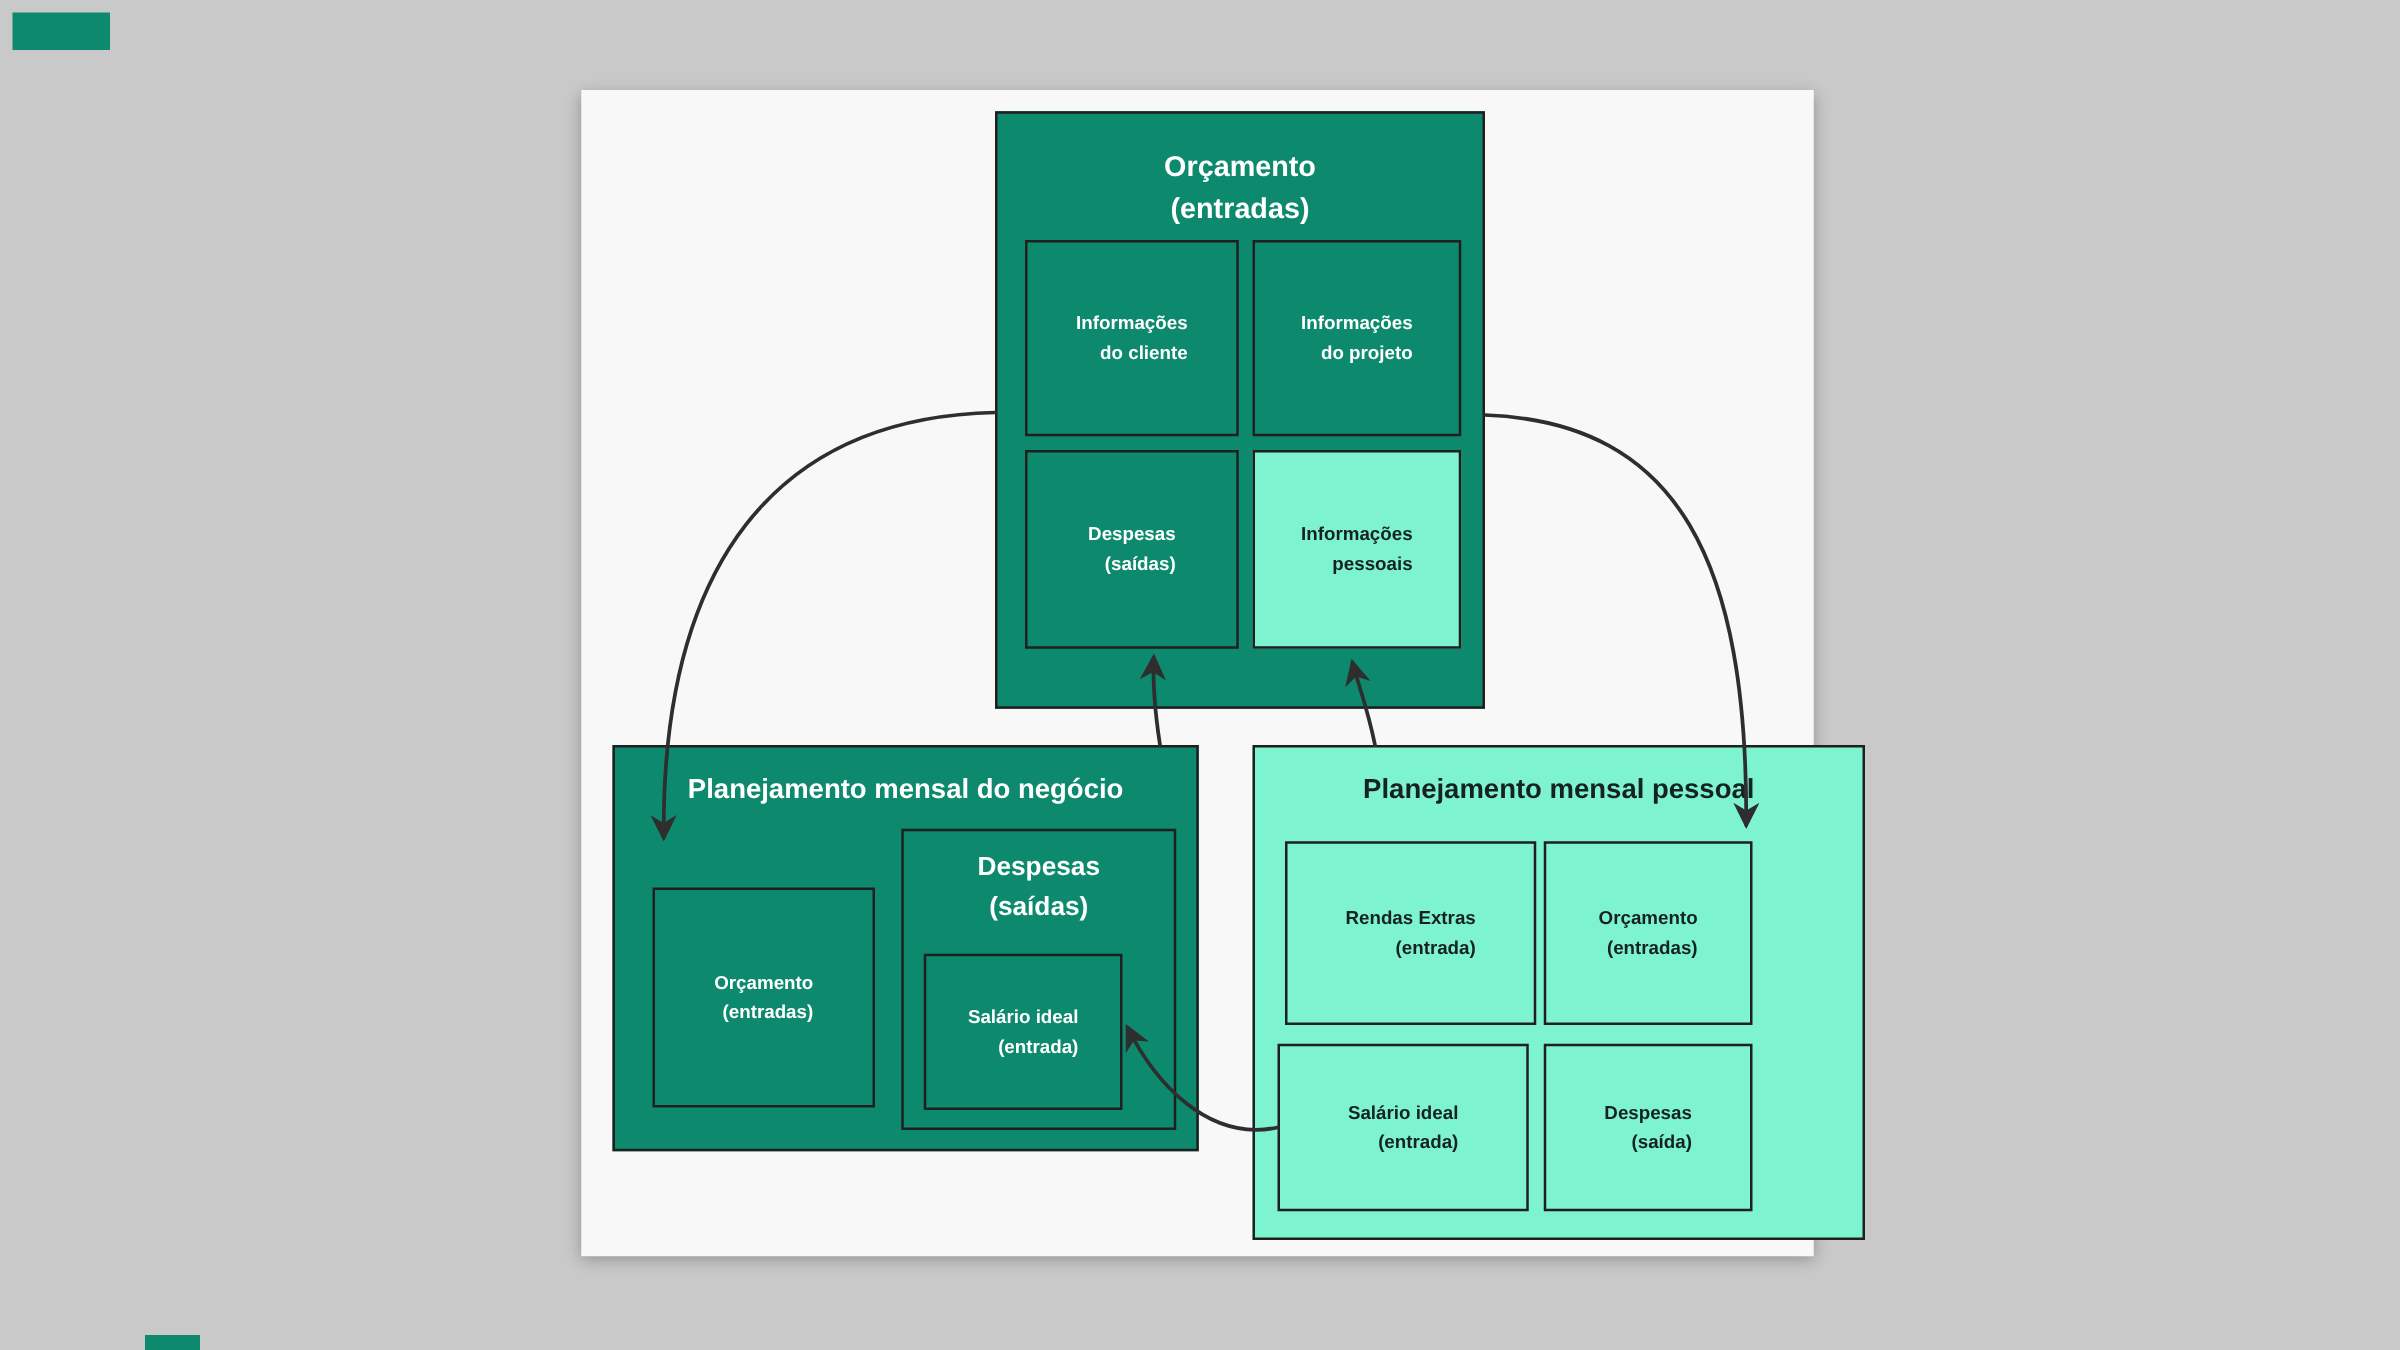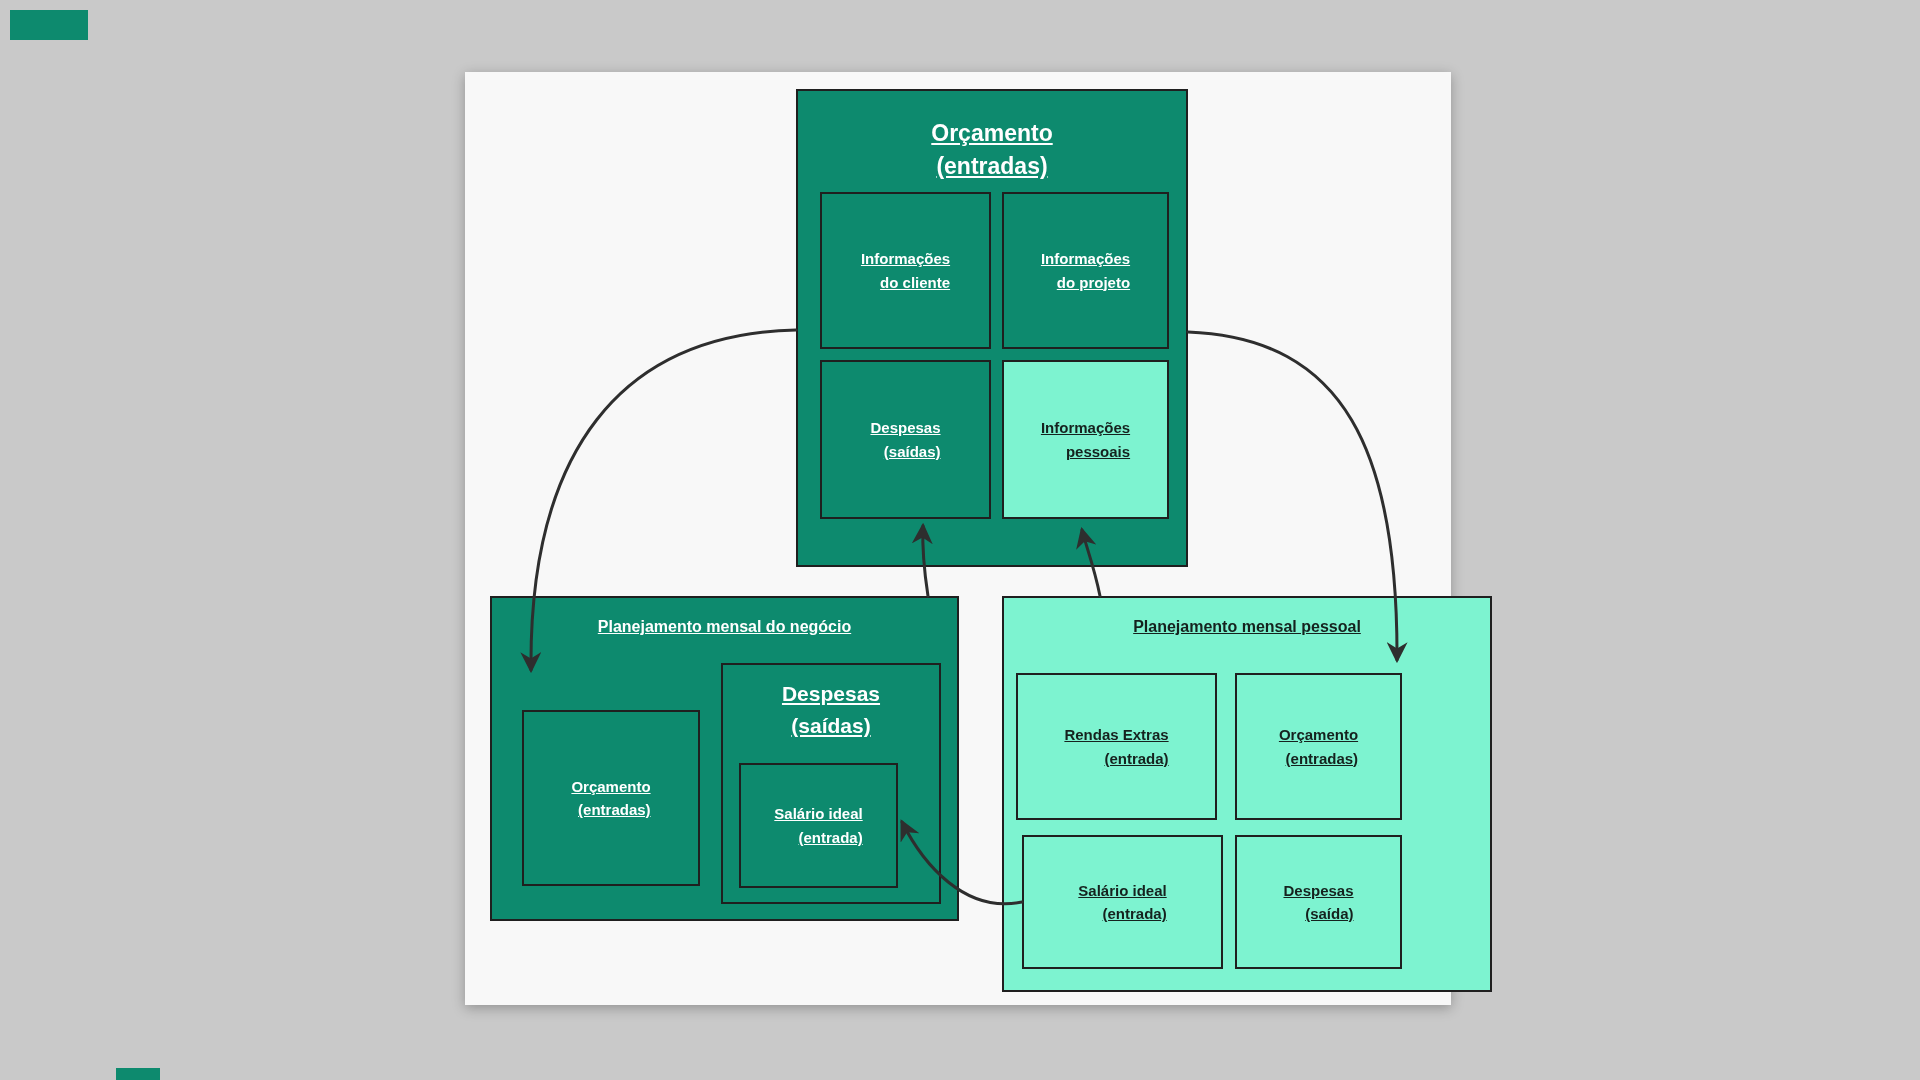--- a/index.html
+++ b/index.html
@@ -27,35 +27,34 @@
     position: absolute;
     left: 465px; top: 72px;
     width: 986px; height: 933px;
     background: var(--canvas-bg, #f8f8f8);
     box-shadow: 0 3px 12px rgba(0,0,0,0.28);
   }
 
   .box, .cell {
     position: absolute;
     border: 2px solid var(--border, #1f1f1f);
-    text-decoration: underline;
   }
   .dark { background: var(--teal, #0d8a6e); color: var(--text-light, #ffffff); }
   .mint { background: var(--mint, #7df3d0); color: var(--text-dark, #15221e); }
 
   .box-title {
     width: 100%;
     text-align: center;
     font-weight: 700;
     font-size: 23px;
     line-height: 1.45;
     white-space: pre-line;
     padding-top: 26px;
   }
-  .box-title.small { font-size: 16px; padding-top: 17px; }
+  .box-title.small { font-size: 22px; padding-top: 17px; }
 
   .cell {
     display: flex;
     align-items: center;
     justify-content: center;
     text-align: right;
     font-weight: 700;
     font-size: 15px;
     line-height: 1.55;
     white-space: pre-line;
@@ -78,21 +77,21 @@
     font-weight: 700;
     font-size: 21px;
     line-height: 1.5;
     white-space: pre-line;
     padding-top: 13px;
   }
   .cell-biz-salario  { left: 16px;  top: 98px;  width: 159px; height: 125px; }
 
   
   .personal-box      { left: 537px; top: 524px; width: 490px; height: 396px; }
-  .cell-rendas       { left: 12px;  top: 75px;  width: 201px; height: 147px; }
+  .cell-rendas       { left: 24px;  top: 75px;  width: 201px; height: 147px; }
   .cell-pers-orcamento { left: 231px; top: 75px; width: 167px; height: 147px; }
   .cell-pers-salario { left: 18px;  top: 237px; width: 201px; height: 134px; }
   .cell-pers-despesas{ left: 231px; top: 237px; width: 167px; height: 134px; }
 
   .arrow-layer {
     position: absolute;
     left: 0; top: 0;
     width: 986px; height: 933px;
     z-index: 5;
     pointer-events: none;

